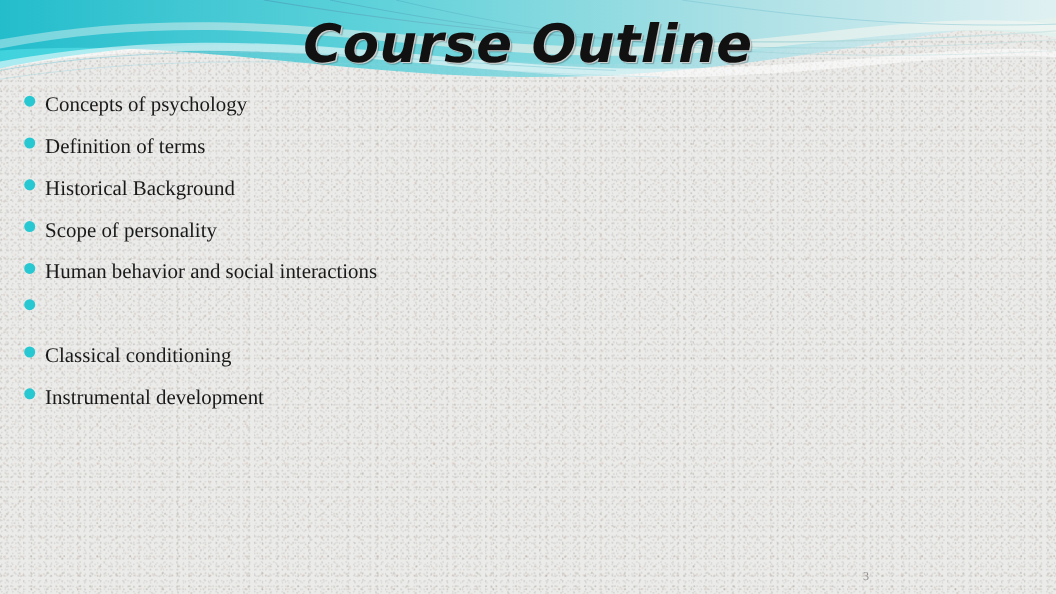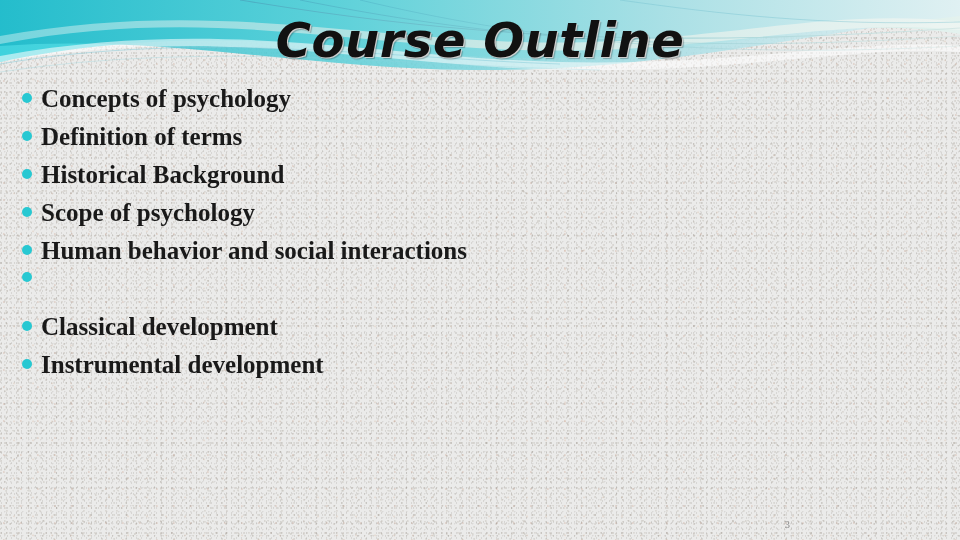--- a/index.html
+++ b/index.html
@@ -86,25 +86,24 @@
     height: 10px;
     border-radius: 50%;
     background: #28c8d2;
     flex: 0 0 auto;
     margin-right: 9px;
     position: relative;
     top: -4px;
   }
   .bullet-text {
     font-family: "Liberation Serif", serif;
-    font-size: 25px;
+    font-size: 19px;
     color: #191919;
     line-height: 1;
     white-space: nowrap;
-    font-weight: bold;
   }
 
   #page-number {
     position: absolute;
     right: 170px;
     bottom: 10px;
     font-family: "Liberation Serif", serif;
     font-size: 11px;
     color: #8f8f8f;
   }
@@ -167,32 +166,32 @@
     <div class="bullet-row">
       <span class="bullet-dot"></span>
       <span class="bullet-text">Definition of terms</span>
     </div>
     <div class="bullet-row">
       <span class="bullet-dot"></span>
       <span class="bullet-text">Historical Background</span>
     </div>
     <div class="bullet-row">
       <span class="bullet-dot"></span>
-      <span class="bullet-text">Scope of psychology</span>
+      <span class="bullet-text">Scope of personality</span>
     </div>
     <div class="bullet-row">
       <span class="bullet-dot"></span>
       <span class="bullet-text">Human behavior and social interactions</span>
     </div>
     <div class="bullet-row">
       <span class="bullet-dot"></span>
     </div>
     <div class="bullet-row">
       <span class="bullet-dot"></span>
-      <span class="bullet-text">Classical development</span>
+      <span class="bullet-text">Classical conditioning</span>
     </div>
     <div class="bullet-row">
       <span class="bullet-dot"></span>
       <span class="bullet-text">Instrumental development</span>
     </div>
   </div>
 
   <div id="page-number">3</div>
 
 </div>

